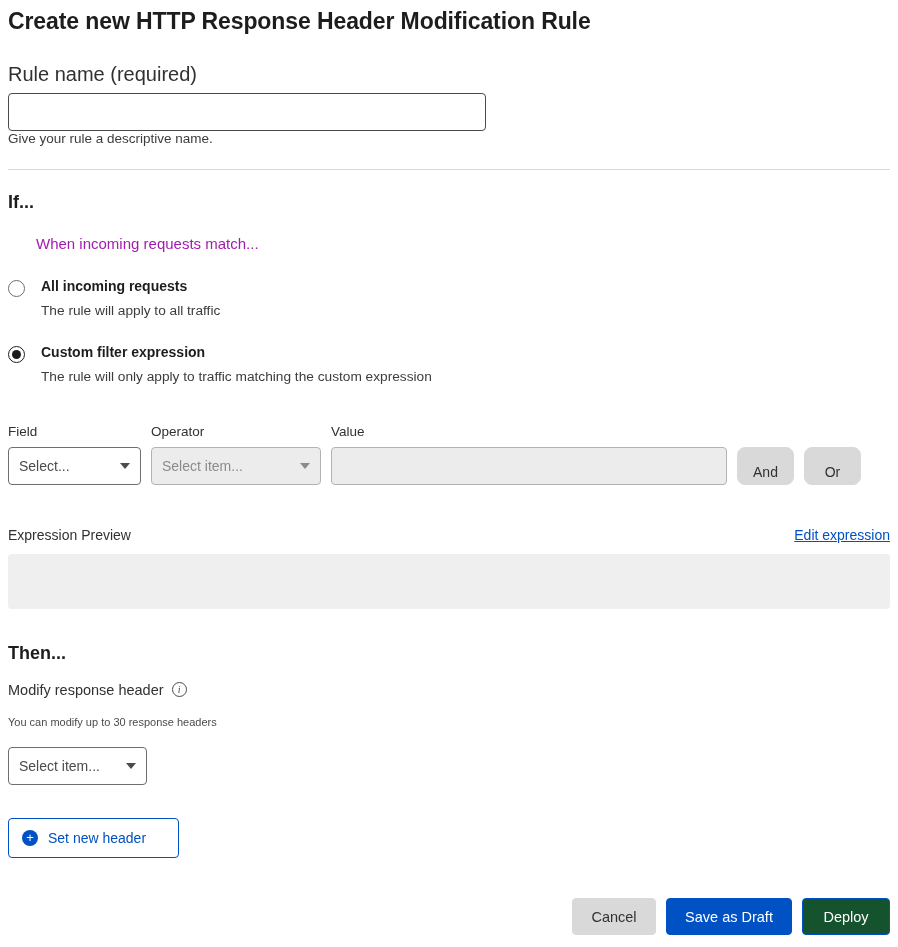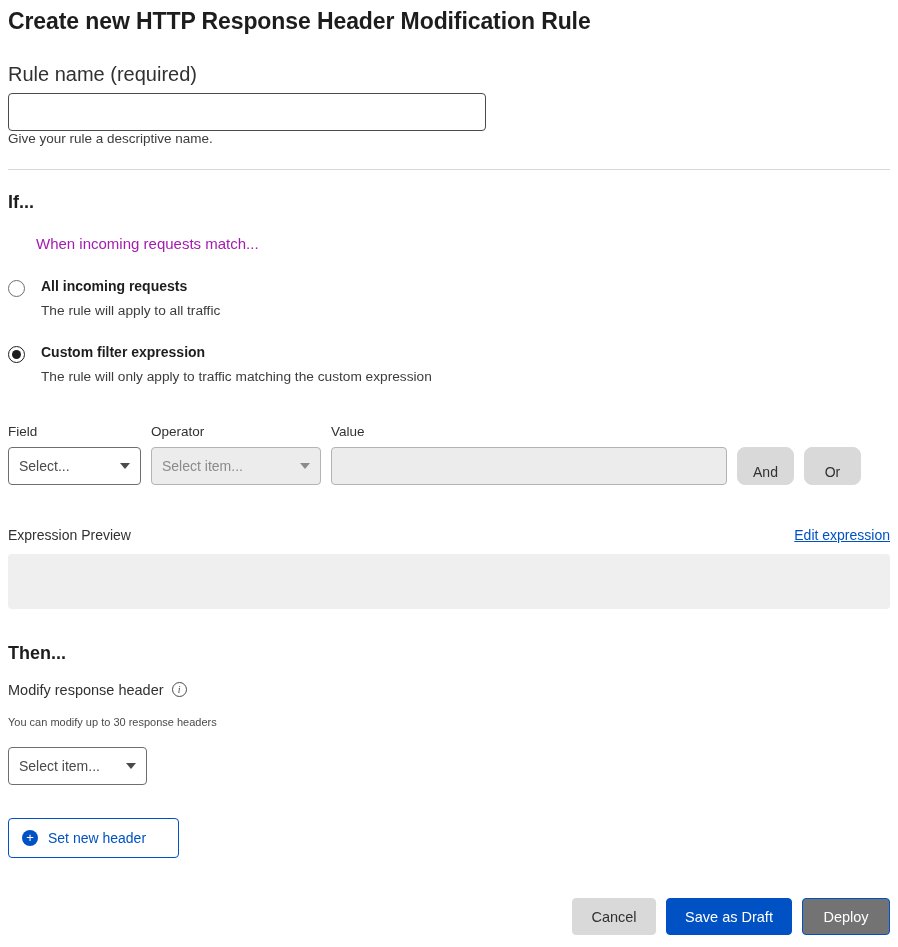--- a/index.html
+++ b/index.html
@@ -282,21 +282,21 @@
     border-color: #d9d9d9;
     min-width: 84px;
   }
   .btn-draft {
     background: #0051c3;
     color: #fff;
     border-color: #0051c3;
     min-width: 126px;
   }
   .btn-deploy {
-    background: #737373;
+    background: #14532d;
     color: #fff;
     border-color: #0051c3;
     min-width: 88px;
   }
 </style>
 </head>
 <body>
 
 <div class="page">
 

